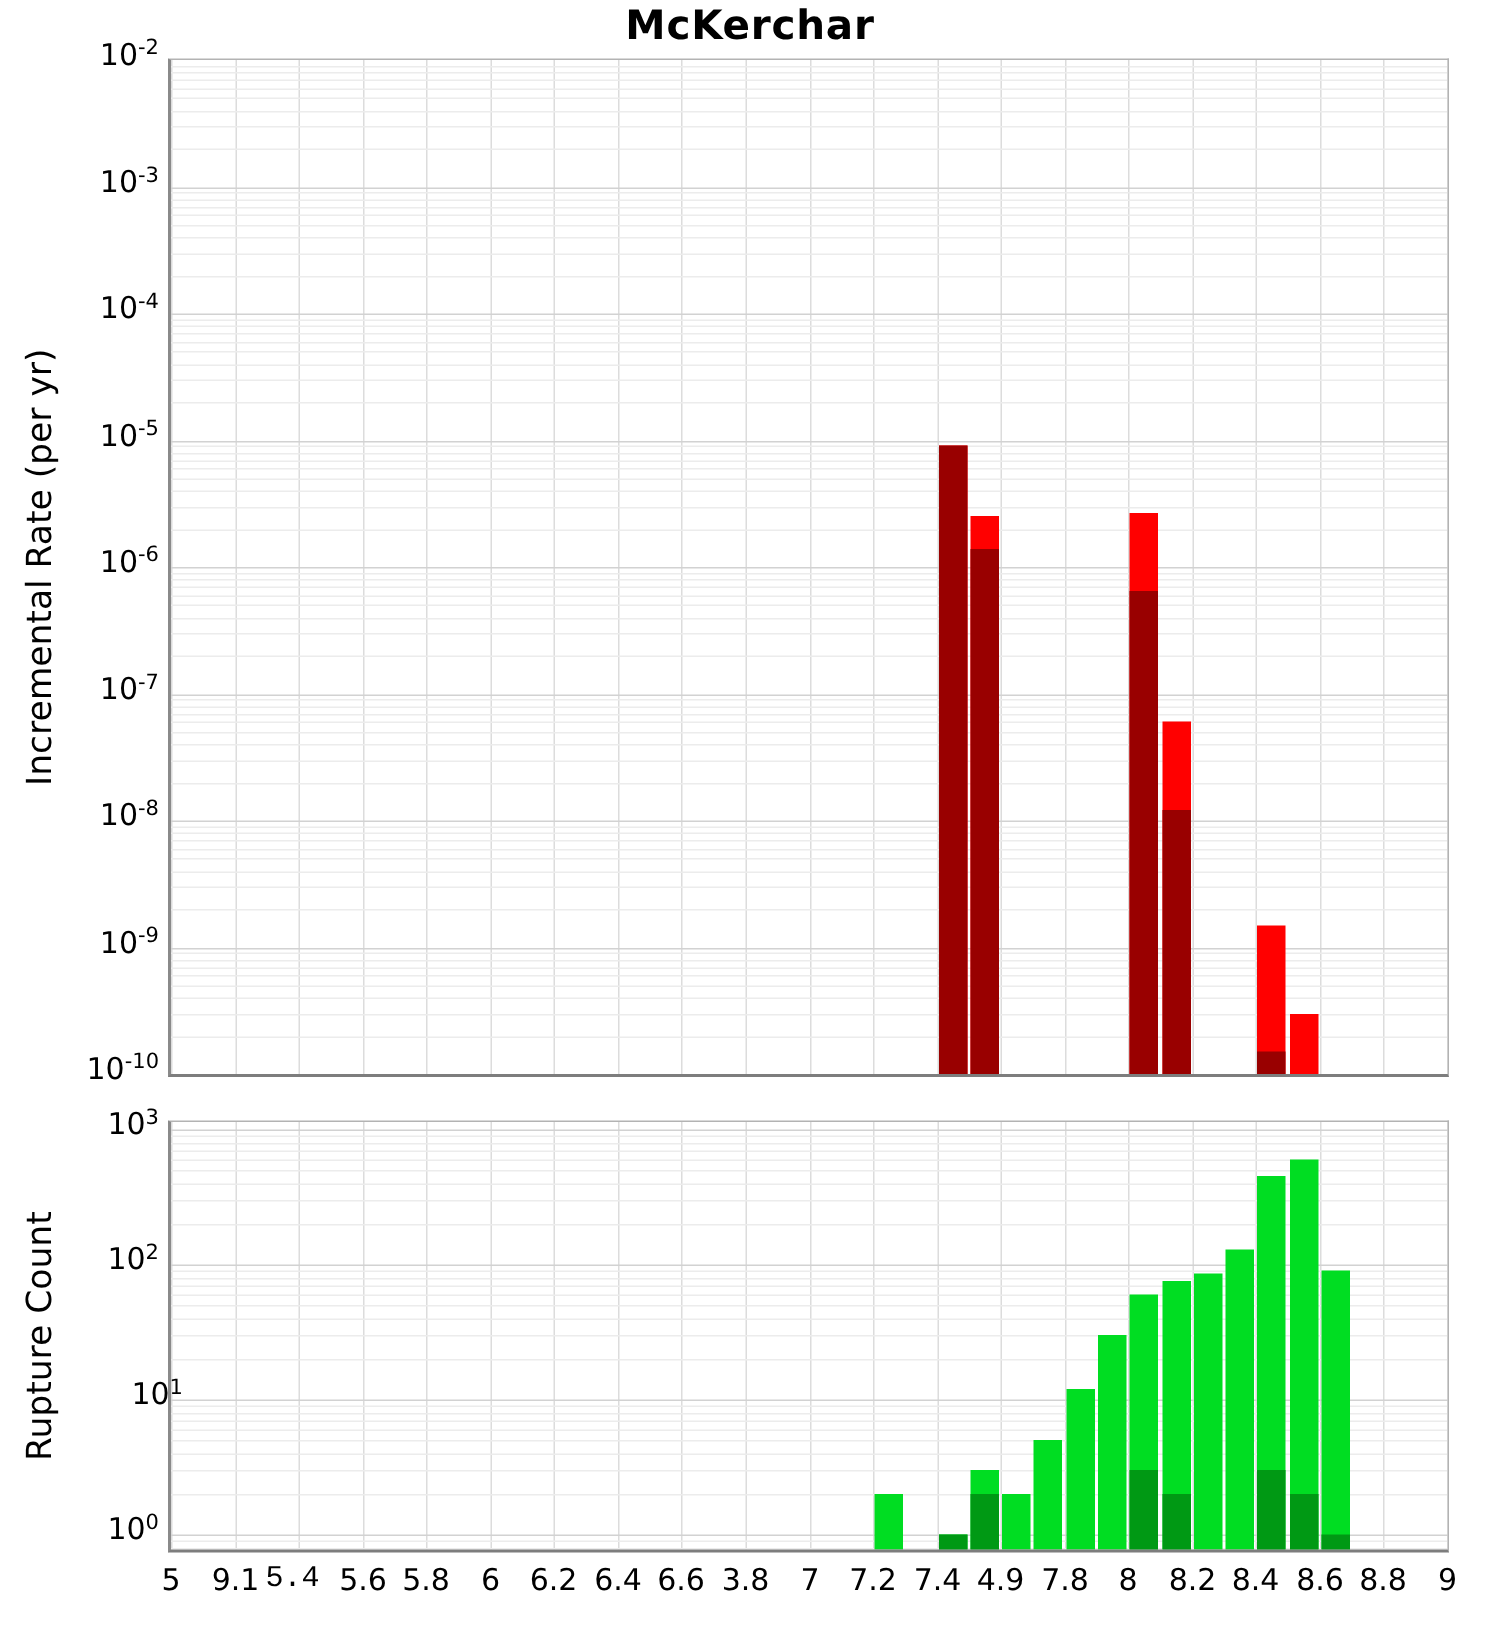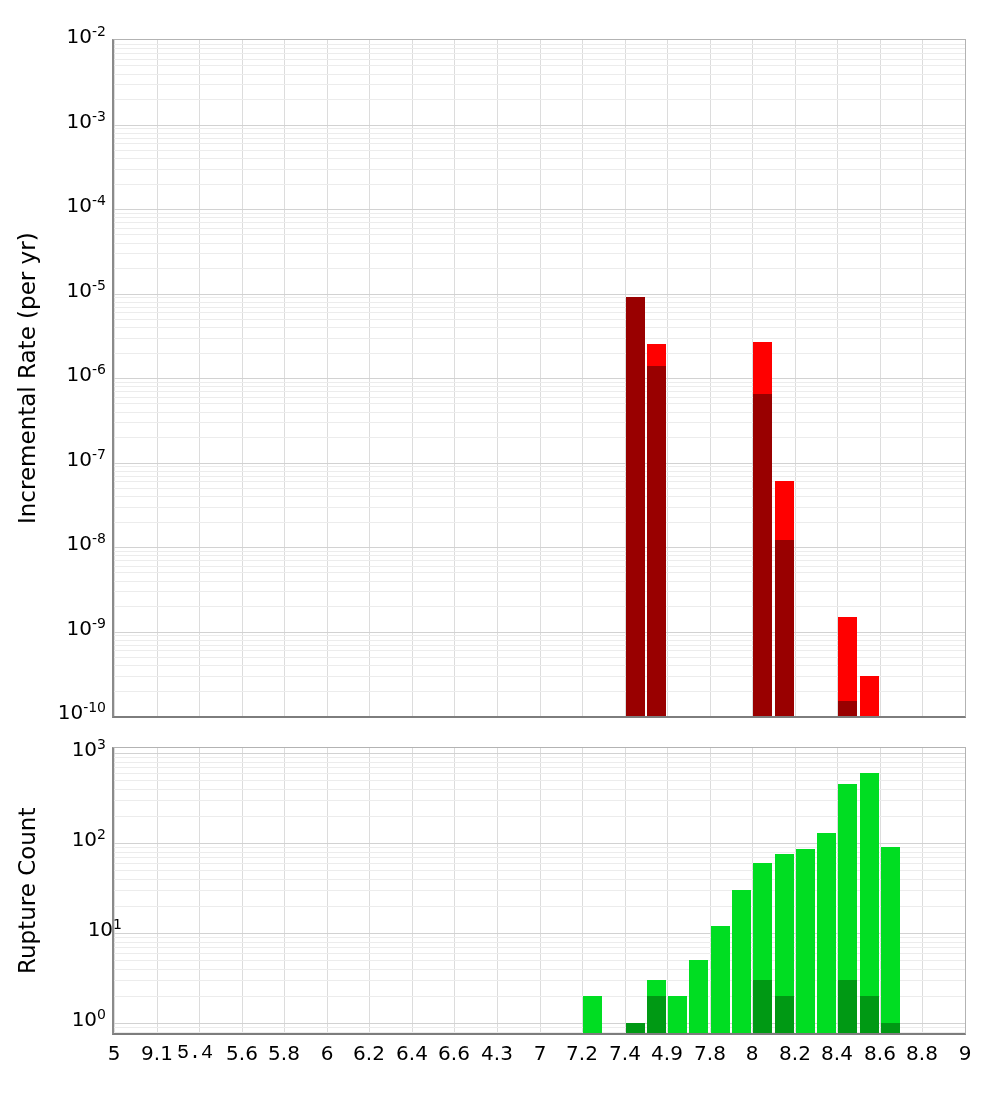--- a/index.html
+++ b/index.html
@@ -31,20 +31,21 @@
   .legend-item{display:flex;align-items:center;gap:5px;font-size:19px;white-space:nowrap;}
   .swatch{width:8px;height:15px;display:inline-block;flex:0 0 auto;}
   #legend-top{left:797px;top:57px;width:146px;height:56px;}
   #legend-bottom{left:136px;top:750px;width:207px;height:61px;}
 </style>
 </head>
 <body>
 
 <div id="canvas">
 
+  <div id="fig-title">McKerchar</div>
 
   <div class="ylab" id="ylab-top">Incremental Rate (per yr)</div>
   <div class="ylab" id="ylab-bottom">Rupture Count</div>
 
   <div id="top-plot" class="plot" style="left: 114px; top: 40px; width: 851px; height: 676px;">
       <div class="vgrid" style="left: 0px; height: 676px;"></div>
       <div class="vgrid" style="left: 43px; height: 676px;"></div>
       <div class="vgrid" style="left: 85px; height: 676px;"></div>
       <div class="vgrid" style="left: 128px; height: 676px;"></div>
       <div class="vgrid" style="left: 170px; height: 676px;"></div>
@@ -243,21 +244,21 @@
     <div class="tick ytick" style="left: 34px; width: 72px; top: 1007px;">10<sup>0</sup></div>
     <div class="tick xtick" style="left: 84px; width: 60px; top: 1041px;">5</div>
     <div class="tick xtick" style="left: 127px; width: 60px; top: 1041px;">9.1</div>
     <div class="tick xtick" style="left: 165px; width: 60px; top: 1041px; font-family: Liberation Mono, monospace;">5.4</div>
     <div class="tick xtick" style="left: 212px; width: 60px; top: 1041px;">5.6</div>
     <div class="tick xtick" style="left: 254px; width: 60px; top: 1041px;">5.8</div>
     <div class="tick xtick" style="left: 297px; width: 60px; top: 1041px;">6</div>
     <div class="tick xtick" style="left: 339px; width: 60px; top: 1041px;">6.2</div>
     <div class="tick xtick" style="left: 382px; width: 60px; top: 1041px;">6.4</div>
     <div class="tick xtick" style="left: 424px; width: 60px; top: 1041px;">6.6</div>
-    <div class="tick xtick" style="left: 467px; width: 60px; top: 1041px;">4.3</div>
+    <div class="tick xtick" style="left: 467px; width: 60px; top: 1041px;">3.8</div>
     <div class="tick xtick" style="left: 510px; width: 60px; top: 1041px;">7</div>
     <div class="tick xtick" style="left: 552px; width: 60px; top: 1041px;">7.2</div>
     <div class="tick xtick" style="left: 595px; width: 60px; top: 1041px;">7.4</div>
     <div class="tick xtick" style="left: 637px; width: 60px; top: 1041px;">4.9</div>
     <div class="tick xtick" style="left: 680px; width: 60px; top: 1041px;">7.8</div>
     <div class="tick xtick" style="left: 722px; width: 60px; top: 1041px;">8</div>
     <div class="tick xtick" style="left: 765px; width: 60px; top: 1041px;">8.2</div>
     <div class="tick xtick" style="left: 807px; width: 60px; top: 1041px;">8.4</div>
     <div class="tick xtick" style="left: 850px; width: 60px; top: 1041px;">8.6</div>
     <div class="tick xtick" style="left: 892px; width: 60px; top: 1041px;">8.8</div>

